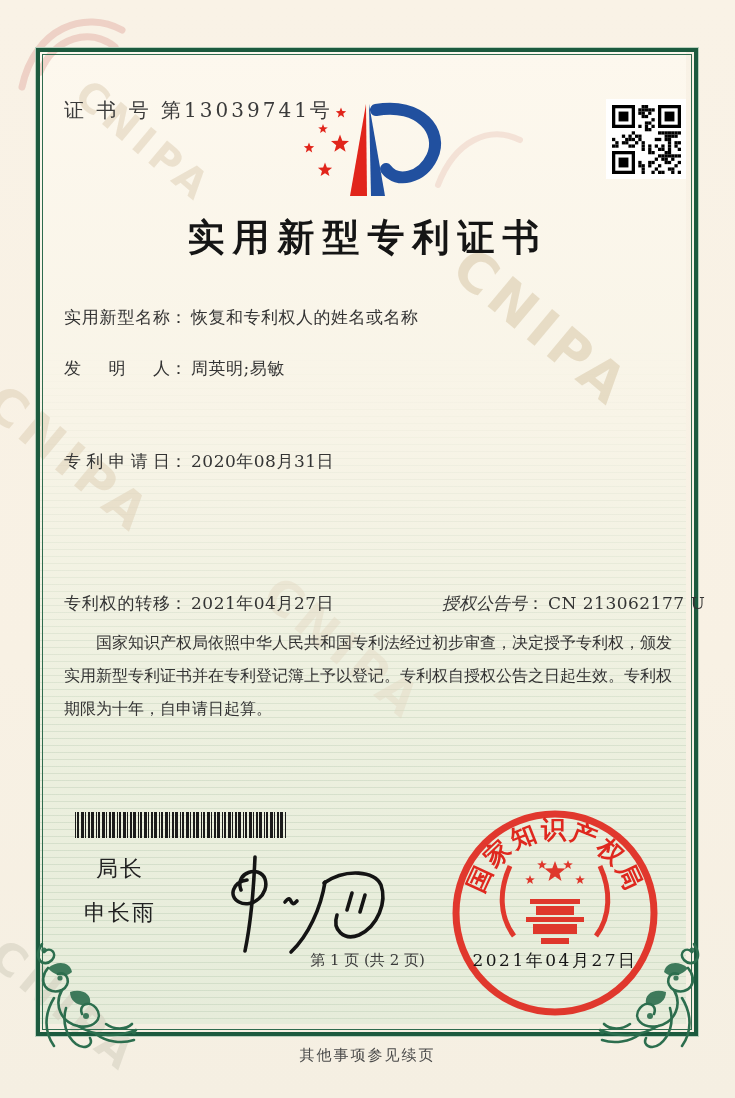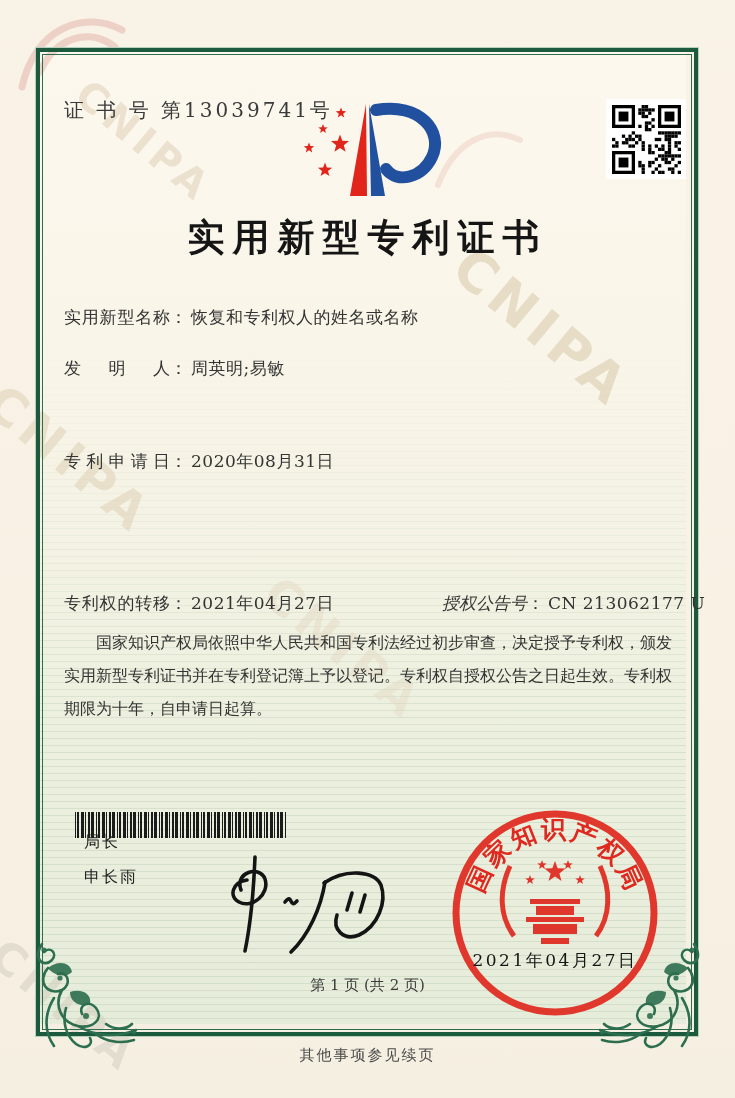--- a/index.html
+++ b/index.html
@@ -33,26 +33,26 @@
   .field-row{position:absolute;left:64px;font-size:17px;color:#343434;white-space:nowrap;}
   .field-label{display:inline-block;width:106px;text-align:justify;text-align-last:justify;
     text-justify:inter-character;vertical-align:bottom;}
   .field-label.nat{width:auto;text-align-last:auto;font-style:italic;}
   .field-value{margin-left:4px;letter-spacing:0.5px;}
   .grant-right{position:absolute;left:378px;top:0;}
   .body-text{position:absolute;left:64px;top:626px;width:608px;font-size:16px;
     line-height:33px;color:#333;text-align:justify;}
   .body-text p{margin:0;text-indent:2em;}
   .barcode{position:absolute;left:75px;top:812px;}
-  .signer{position:absolute;left:84px;top:832px;font-size:16px;color:#222;
-    font-family:"DejaVu Sans","Liberation Sans",sans-serif;}
+  .signer{position:absolute;left:84px;top:854px;font-size:22px;color:#222;
+    font-family:"DejaVu Sans","Liberation Sans",sans-serif;text-align:center;}
   .signer div{margin-bottom:14px;letter-spacing:2px;}
   .signature{position:absolute;left:196px;top:852px;}
   .seal{position:absolute;left:446px;top:804px;}
-  .page-indicator{position:absolute;left:0;top:976px;width:100%;text-align:center;
+  .page-indicator{position:absolute;left:0;top:951px;width:100%;text-align:center;
     font-size:15px;color:#3a3a3a;}
   .continuation{position:absolute;left:0;top:1046px;width:100%;text-align:center;
     font-size:15px;color:#4a4a4a;letter-spacing:2px;}
 </style>
 </head>
 <body>
 
 <div class="page">
 
   <div class="inner-bg"></div>

